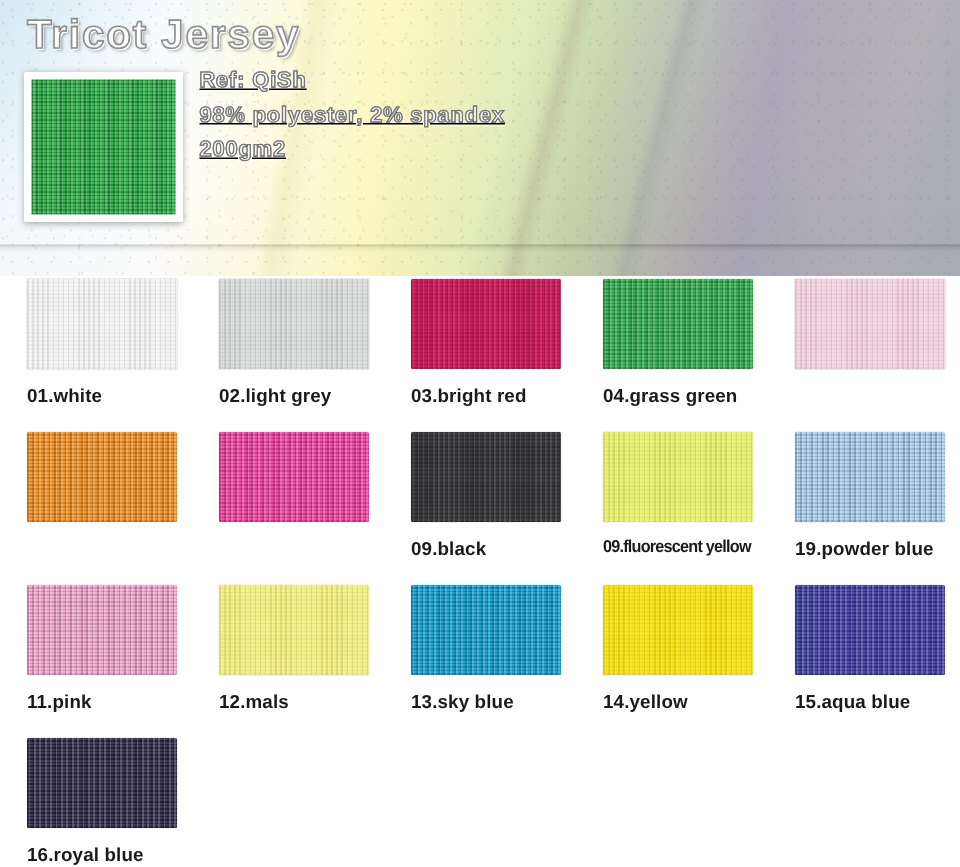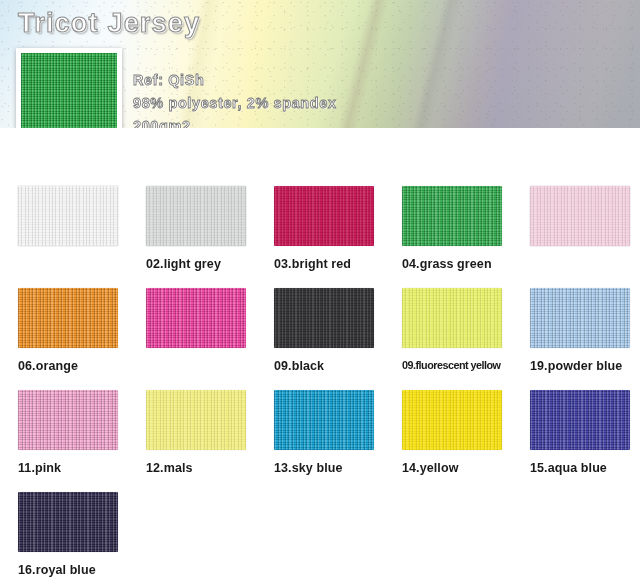--- a/index.html
+++ b/index.html
@@ -14,21 +14,21 @@
     font-family: "Liberation Sans", sans-serif;
     position: relative;
   }
 
   
   .banner {
     position: absolute;
     left: 0;
     top: 0;
     width: 640px;
-    height: 128px;
+    height: 184px;
     overflow: hidden;
     background: #ffffff;
   }
   .banner-bg {
     position: absolute;
     inset: 0;
     background:
       
       linear-gradient(108deg, rgba(255,255,255,0) 44%, rgba(150,170,200,0.00) 52%, rgba(120,60,70,0.30) 74%, rgba(90,95,105,0.45) 96%),
       linear-gradient(100deg, rgba(255,255,255,0) 40%, rgba(110,200,130,0.30) 62%, rgba(120,160,210,0.42) 78%, rgba(160,170,185,0.20) 92%),
@@ -104,22 +104,23 @@
         rgba(255,255,255,.16) 1px, rgba(255,255,255,.16) 2px,
         rgba(0,0,0,0) 2px, rgba(0,0,0,0) 3.2px),
       repeating-linear-gradient(0deg,
         rgba(0,0,0,.16) 0px, rgba(0,0,0,.16) 1px,
         rgba(255,255,255,.10) 1px, rgba(255,255,255,.10) 2.4px);
   }
 
   .spec-list {
     position: absolute;
     left: 133px;
-    top: 69px;
+    top: 43px;
     user-select: none;
+    text-decoration: underline;
   }
   .spec-line {
     font-size: 14.5px;
     font-weight: bold;
     letter-spacing: .6px;
     line-height: 23px;
     color: #fdfdfd;
     -webkit-text-stroke: .85px #777777;
     text-shadow: 1px 1px 1px rgba(255,255,255,.9);
     white-space: nowrap;
@@ -208,41 +209,41 @@
     <div class="spec-line">200gm2</div>
   </div>
 
   <div class="banner-underline"></div>
 </div>
 
 <div class="grid" id="grid">
     <div class="grid-row">
       <div class="cell">
         <div class="swatch pale" style="background-color: rgb(244, 244, 244);"></div>
+        <div class="swatch-label">01.white</div>
       </div>
       <div class="cell">
         <div class="swatch pale" style="background-color: rgb(217, 219, 218);"></div>
         <div class="swatch-label">02.light grey</div>
       </div>
       <div class="cell">
         <div class="swatch" style="background-color: rgb(194, 20, 80);"></div>
         <div class="swatch-label">03.bright red</div>
       </div>
       <div class="cell">
         <div class="swatch strong" style="background-color: rgb(45, 168, 74);"></div>
         <div class="swatch-label">04.grass green</div>
       </div>
       <div class="cell">
         <div class="swatch pale" style="background-color: rgb(245, 210, 224);"></div>
       </div>
     </div>
     <div class="grid-row">
       <div class="cell">
         <div class="swatch strong" style="background-color: rgb(239, 144, 33);"></div>
-        <div class="swatch-label">06.orange</div>
       </div>
       <div class="cell">
         <div class="swatch strong" style="background-color: rgb(237, 62, 158);"></div>
       </div>
       <div class="cell">
         <div class="swatch" style="background-color: rgb(46, 46, 49);"></div>
         <div class="swatch-label">09.black</div>
       </div>
       <div class="cell">
         <div class="swatch" style="background-color: rgb(232, 240, 106);"></div>

